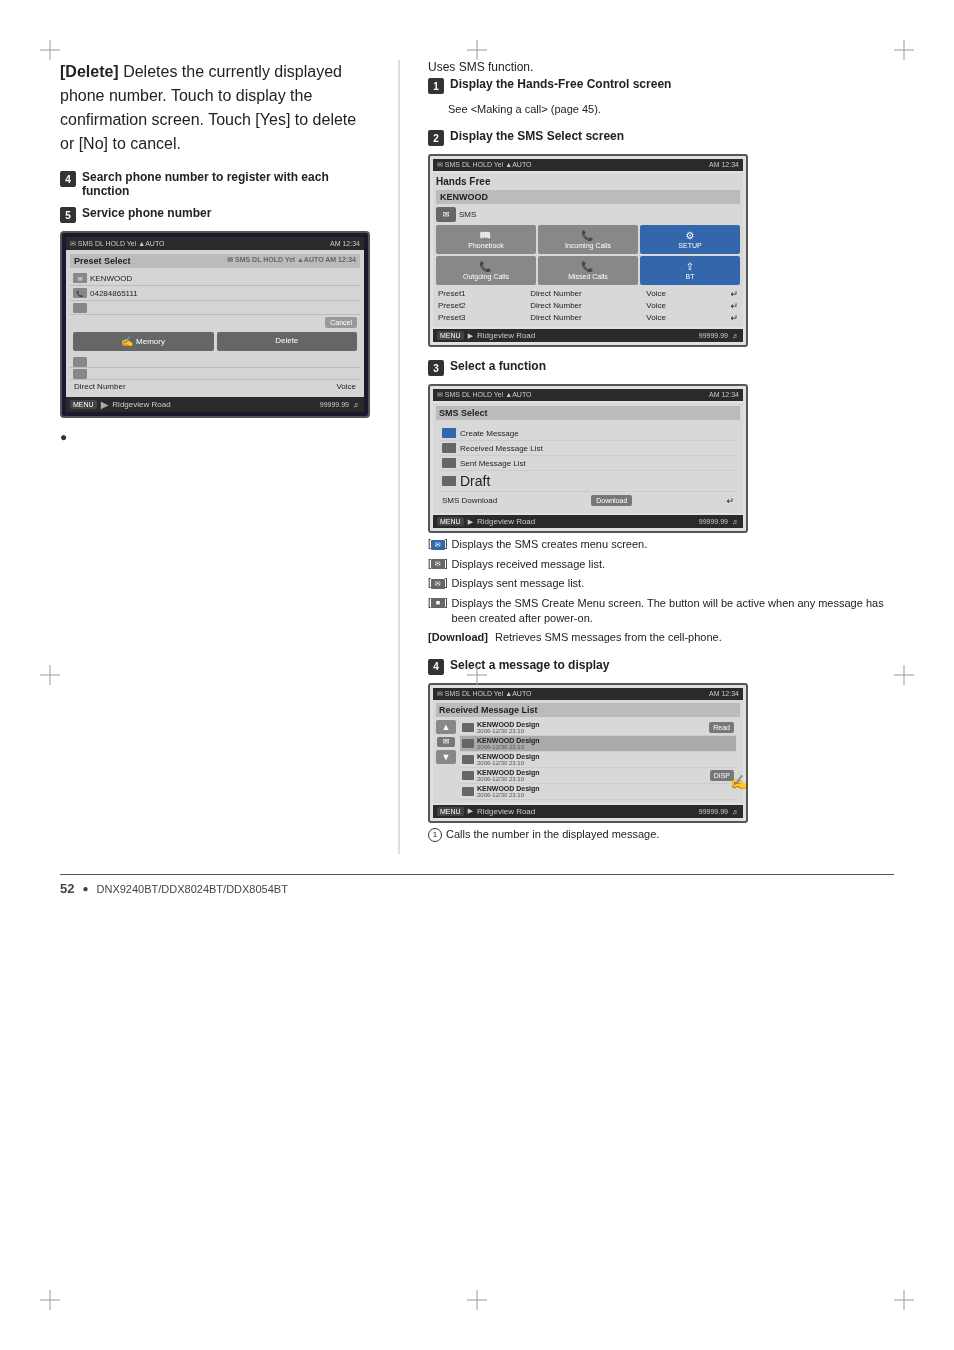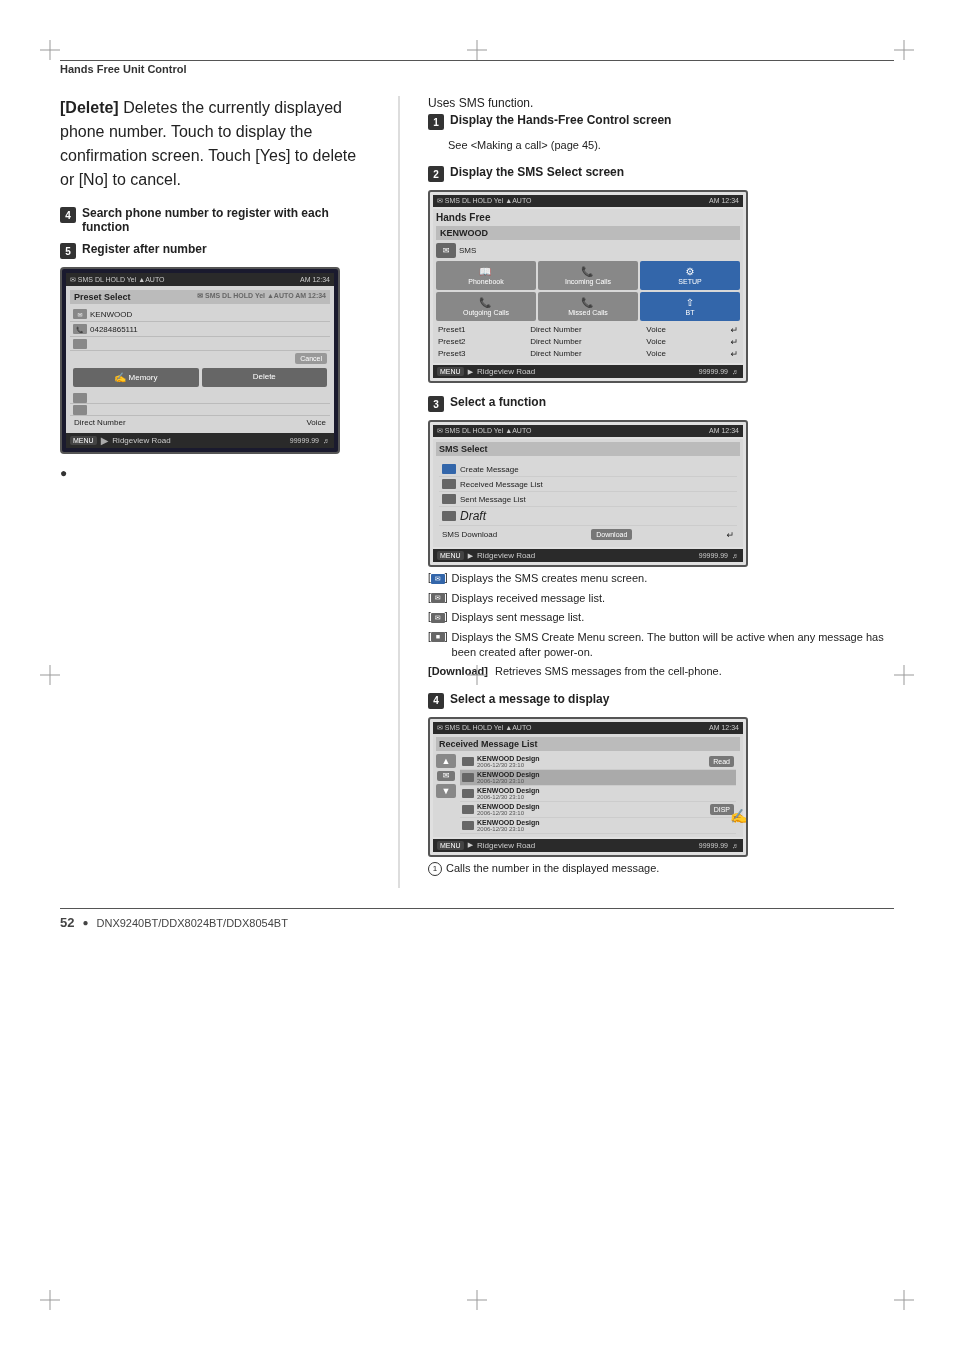--- a/index.html
+++ b/index.html
@@ -496,44 +496,41 @@
 <div class="crosshair bl"></div>
 <div class="crosshair br"></div>
 <div class="crosshair tc"></div>
 <div class="crosshair bc"></div>
 <div class="crosshair ml"></div>
 <div class="crosshair mr"></div>
 <div class="crosshair mc"></div>
 
 <div class="page-content">
 
-  <div class="page-header">
-    <span class="page-header-title">Hands Free Unit Control</span>
-  </div>
 
   <div class="two-col">
 
     <div class="left-col">
 
       <div class="delete-note">
         <span class="label-bracket">[Delete]</span>
         <span>Deletes the currently displayed phone number. Touch to display the confirmation screen. Touch [Yes] to delete or [No] to cancel.</span>
       </div>
 
       <div class="step-heading">
         <span class="step-num">4</span>
         <span class="step-label">Search phone number to register with each function</span>
       </div>
 
       <div class="step-heading">
         <span class="step-num">5</span>
-        <span class="step-label">Register after number</span>
+        <span class="step-label">Service phone number</span>
       </div>
 
-      <div class="screen-mockup" style="width:280px;">
+      <div class="screen-mockup" style="width:310px;">
         <div class="screen-topbar">
           <span>
             <span style="font-size:7px;">✉ SMS DL HOLD Yel ▲AUTO</span>
           </span>
           <span style="font-size:7px;">AM 12:34</span>
         </div>
         <div class="screen-body preset-screen">
 
           <div style="background:#bbb; font-size:9px; font-weight:bold; padding:2px 4px; display:flex; justify-content:space-between; margin-bottom:3px;">
             <span>Preset Select</span>
@@ -706,21 +703,21 @@
               <div class="sms-list-item">
                 <div class="sms-list-icon"></div>
                 <span style="font-size:8px;">Received Message List</span>
               </div>
               <div class="sms-list-item">
                 <div class="sms-list-icon"></div>
                 <span style="font-size:8px;">Sent Message List</span>
               </div>
               <div class="sms-list-item">
                 <div class="sms-list-icon"></div>
-                <span style="font-size:12px;font-style:italic;">Draft</span>
+                <span style="font-size:14px;">Draft</span>
               </div>
               <div class="sms-download-row">
                 <span style="font-size:8px;">SMS Download</span>
                 <div class="sms-dl-btn">Download</div>
                 <span style="font-size:9px;">↵</span>
               </div>
             </div>
           </div>
           <div class="sms-bottom-bar">
             <span class="menu-btn">MENU</span>

